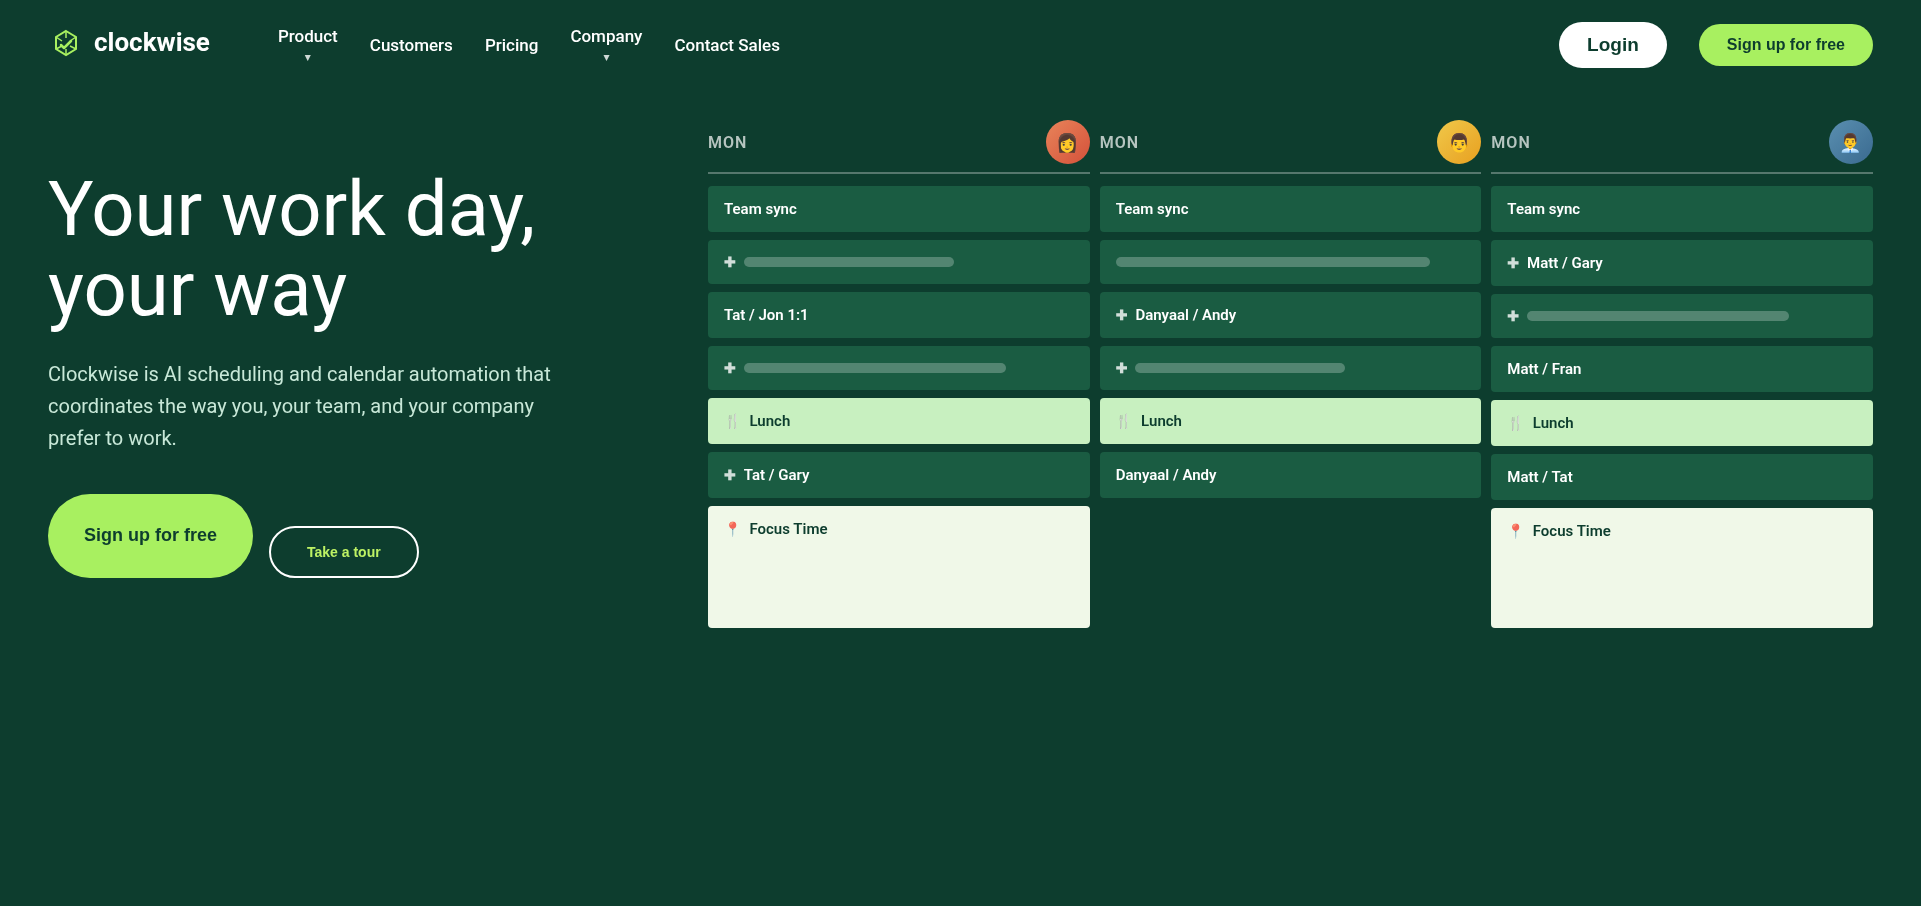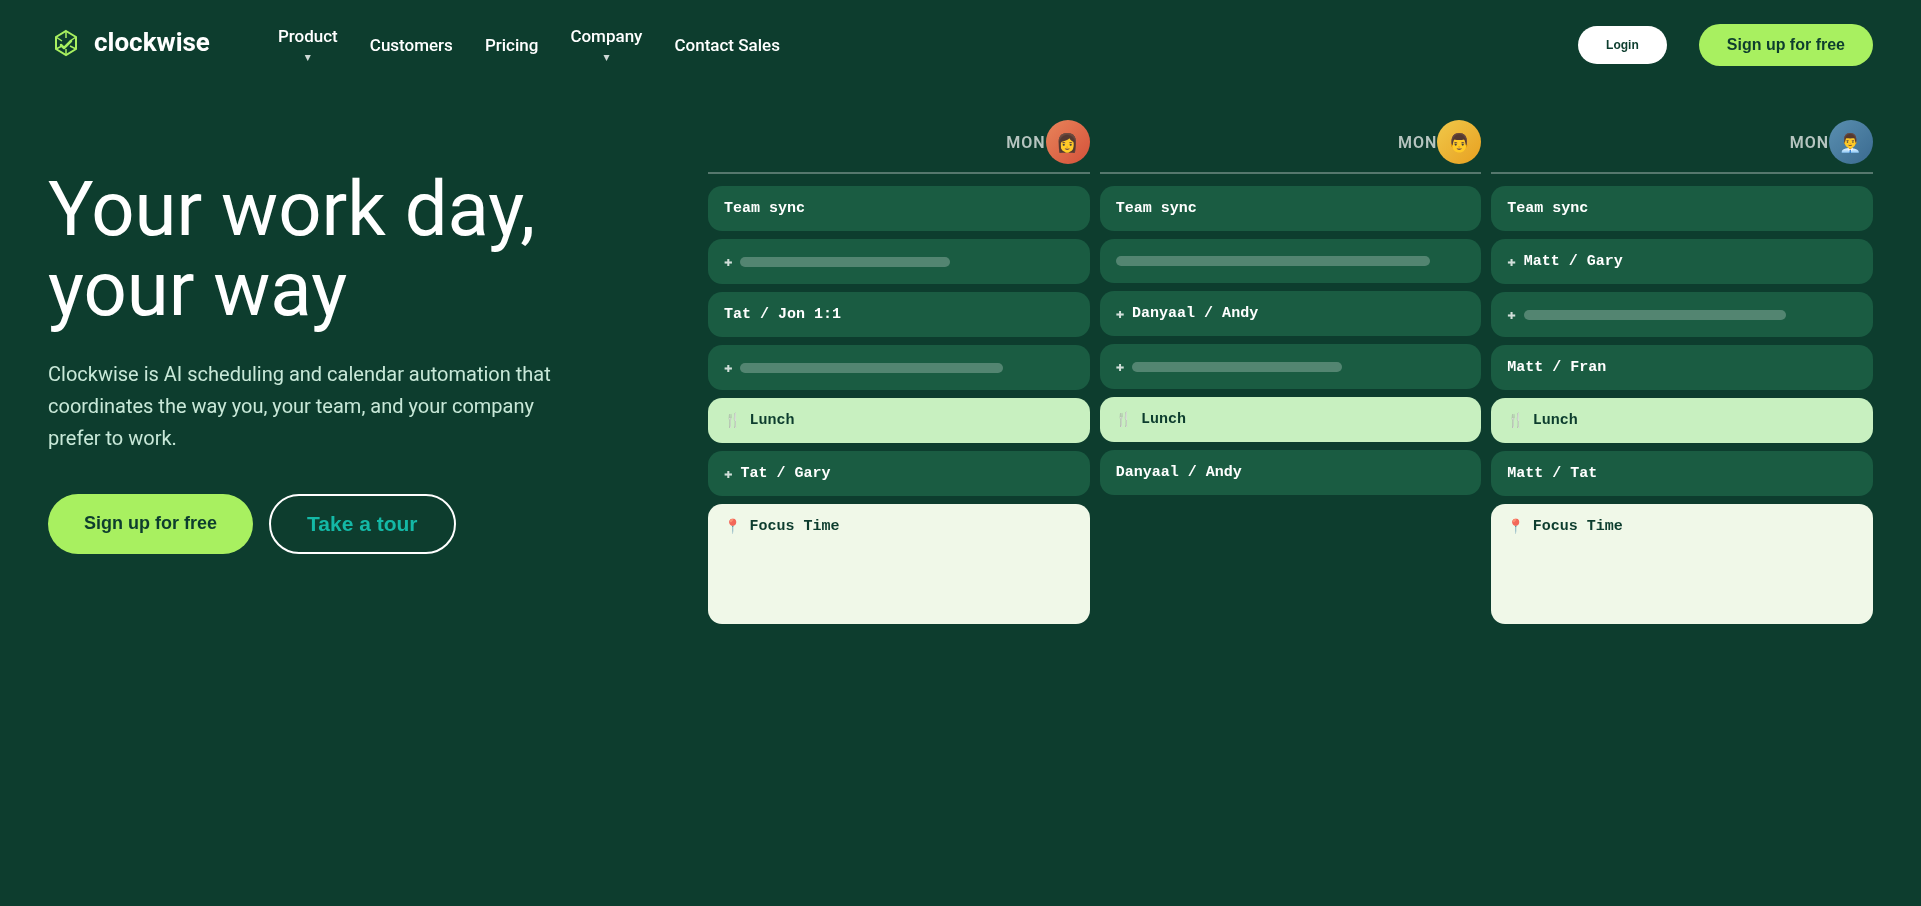--- a/index.html
+++ b/index.html
@@ -54,21 +54,21 @@
       font-size: 12px;
       opacity: 0.8;
     }
     .nav-spacer { flex: 1; }
     .btn-login {
       background: #fff;
       color: #0d3d2e;
       border: none;
       border-radius: 50px;
       padding: 12px 28px;
-      font-size: 12px;
+      font-size: 19px;
       font-weight: 700;
       cursor: pointer;
     }
     .btn-signup-nav {
       background: #a8f060;
       color: #0d3d2e;
       border: none;
       border-radius: 50px;
       padding: 12px 28px;
       font-size: 16px;
@@ -112,27 +112,28 @@
       color: #0d3d2e;
       border: none;
       border-radius: 50px;
       padding: 16px 36px;
       font-size: 18px;
       font-weight: 700;
       cursor: pointer;
     }
     .btn-tour {
       background: transparent;
-      color: #14b8a6;
+      color: #bef264;
       border: 2px solid #fff;
       border-radius: 50px;
       padding: 16px 36px;
-      font-size: 21px;
+      font-size: 14px;
       font-weight: 700;
       cursor: pointer;
+      margin-top: 32px;
     }
 
     
     .calendars {
       flex: 1;
       display: flex;
       gap: 10px;
       padding-top: 10px;
       overflow: hidden;
     }
@@ -141,24 +142,25 @@
       flex: 1;
       display: flex;
       flex-direction: column;
       gap: 8px;
       min-width: 240px;
     }
 
     .col-header {
       display: flex;
       align-items: center;
-      justify-content: flex-end;
+      justify-content: space-between;
       padding-bottom: 8px;
       border-bottom: 2px solid rgba(255,255,255,0.3);
       margin-bottom: 4px;
+      gap: 40px;
     }
     .col-day {
       font-size: 16px;
       font-weight: 600;
       color: rgba(255,255,255,0.7);
       letter-spacing: 1px;
     }
     .avatar {
       width: 44px;
       height: 44px;
@@ -170,26 +172,25 @@
       justify-content: center;
       font-size: 18px;
       font-weight: 700;
     }
     .avatar-1 { background: linear-gradient(135deg, #e8845a, #d4513a); }
     .avatar-2 { background: linear-gradient(135deg, #f0c84a, #e8a020); }
     .avatar-3 { background: linear-gradient(135deg, #5a8fb0, #3a6a90); }
 
     
     .event-card {
-      border-radius: 14px;
+      border-radius: 4px;
       padding: 14px 16px;
       font-size: 15px;
       font-weight: 600;
       color: #fff;
-      font-family: Liberation Mono, monospace;
     }
     .card-dark {
       background: #1a5c42;
     }
     .card-light {
       background: #c8f0c0;
       color: #0d3d2e;
     }
     .card-focus {
       background: #f0f8e8;

